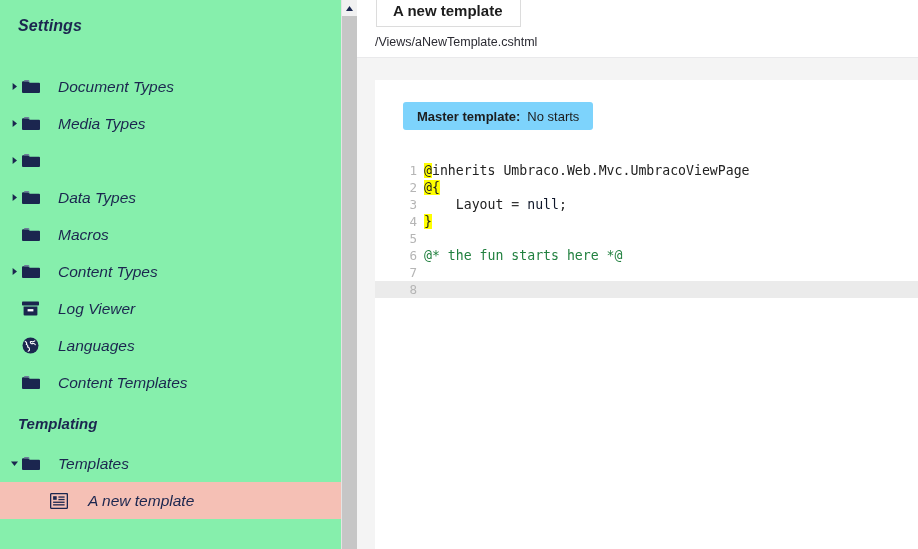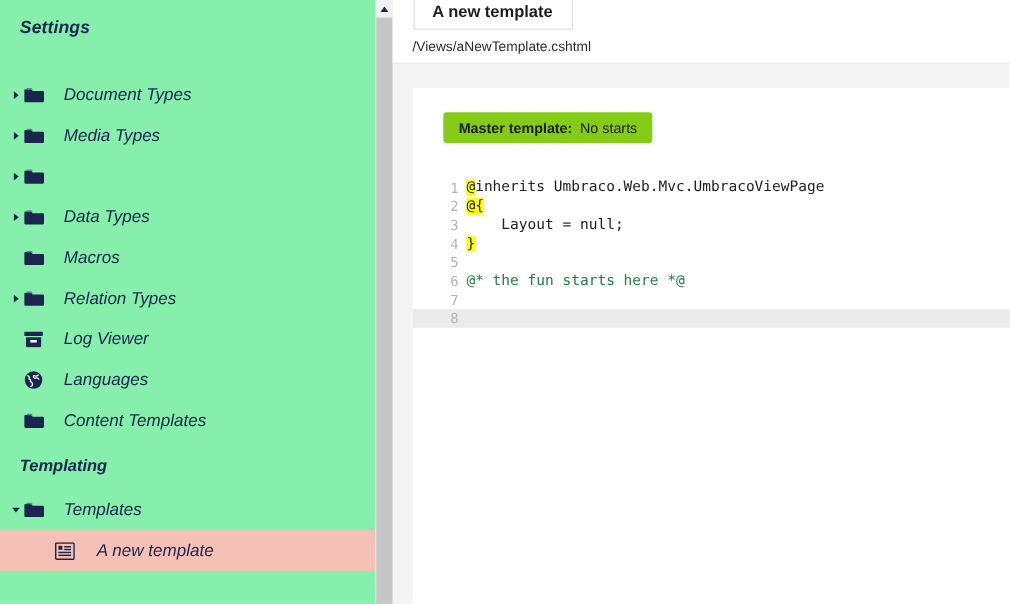--- a/index.html
+++ b/index.html
@@ -115,21 +115,21 @@
   }
 
   #editor-card {
     position: absolute; left: 18px; top: 80px;
     width: 543px; height: 469px;
     background: #fff;
   }
   .master-bar {
     position: absolute; left: 28px; top: 22px;
     height: 28px;
-    background: #84cc16;
+    background: #7dd3fc;
     border-radius: 3px;
     display: flex; align-items: center;
     padding: 0 14px;
   }
   .master-bar .mb-label {
     font-size: 13px; font-weight: bold; color: #1d1d1d;
   }
   .master-bar .mb-value {
     font-size: 13px; color: #1d1d1d; margin-left: 7px;
   }
@@ -242,21 +242,21 @@
             <svg width="9" height="9" viewBox="0 0 9 9">
               <path d="M2.6 1 L7 4.5 L2.6 8 Z" fill="#1b264f"></path>
             </svg>
           </span>
           <span class="t-icon">
             <svg width="18" height="15" viewBox="0 0 18 15">
               <path d="M0 3.2 a1 1 0 0 1 1-1 h5.2 l1.6 1.6 H17 a1 1 0 0 1 1 1 V13 a1 1 0 0 1 -1 1 H1 a1 1 0 0 1 -1 -1 Z" fill="#1b264f"></path>
               <path d="M2.2 1.1 h4.4 l1.4 1.4 H2.2 Z" fill="#6c7a99"></path>
             </svg>
           </span>
-          <span class="t-label">Relation Types</span>
+          <span class="t-label">Content Types</span>
         </div>
         <div class="tree-item">
           <span class="caret"></span>
           <span class="t-icon">
             <svg width="17" height="15" viewBox="0 0 17 15">
               <rect x="0" y="0.5" width="17" height="4" rx="0.8" fill="#1b264f"></rect>
               <path d="M1.6 5.6 h13.8 v8 a1 1 0 0 1 -1 1 H2.6 a1 1 0 0 1 -1 -1 Z" fill="#1b264f"></path>
               <rect x="5.6" y="8.1" width="5.8" height="2.3" fill="#fff"></rect>
             </svg>
           </span>

